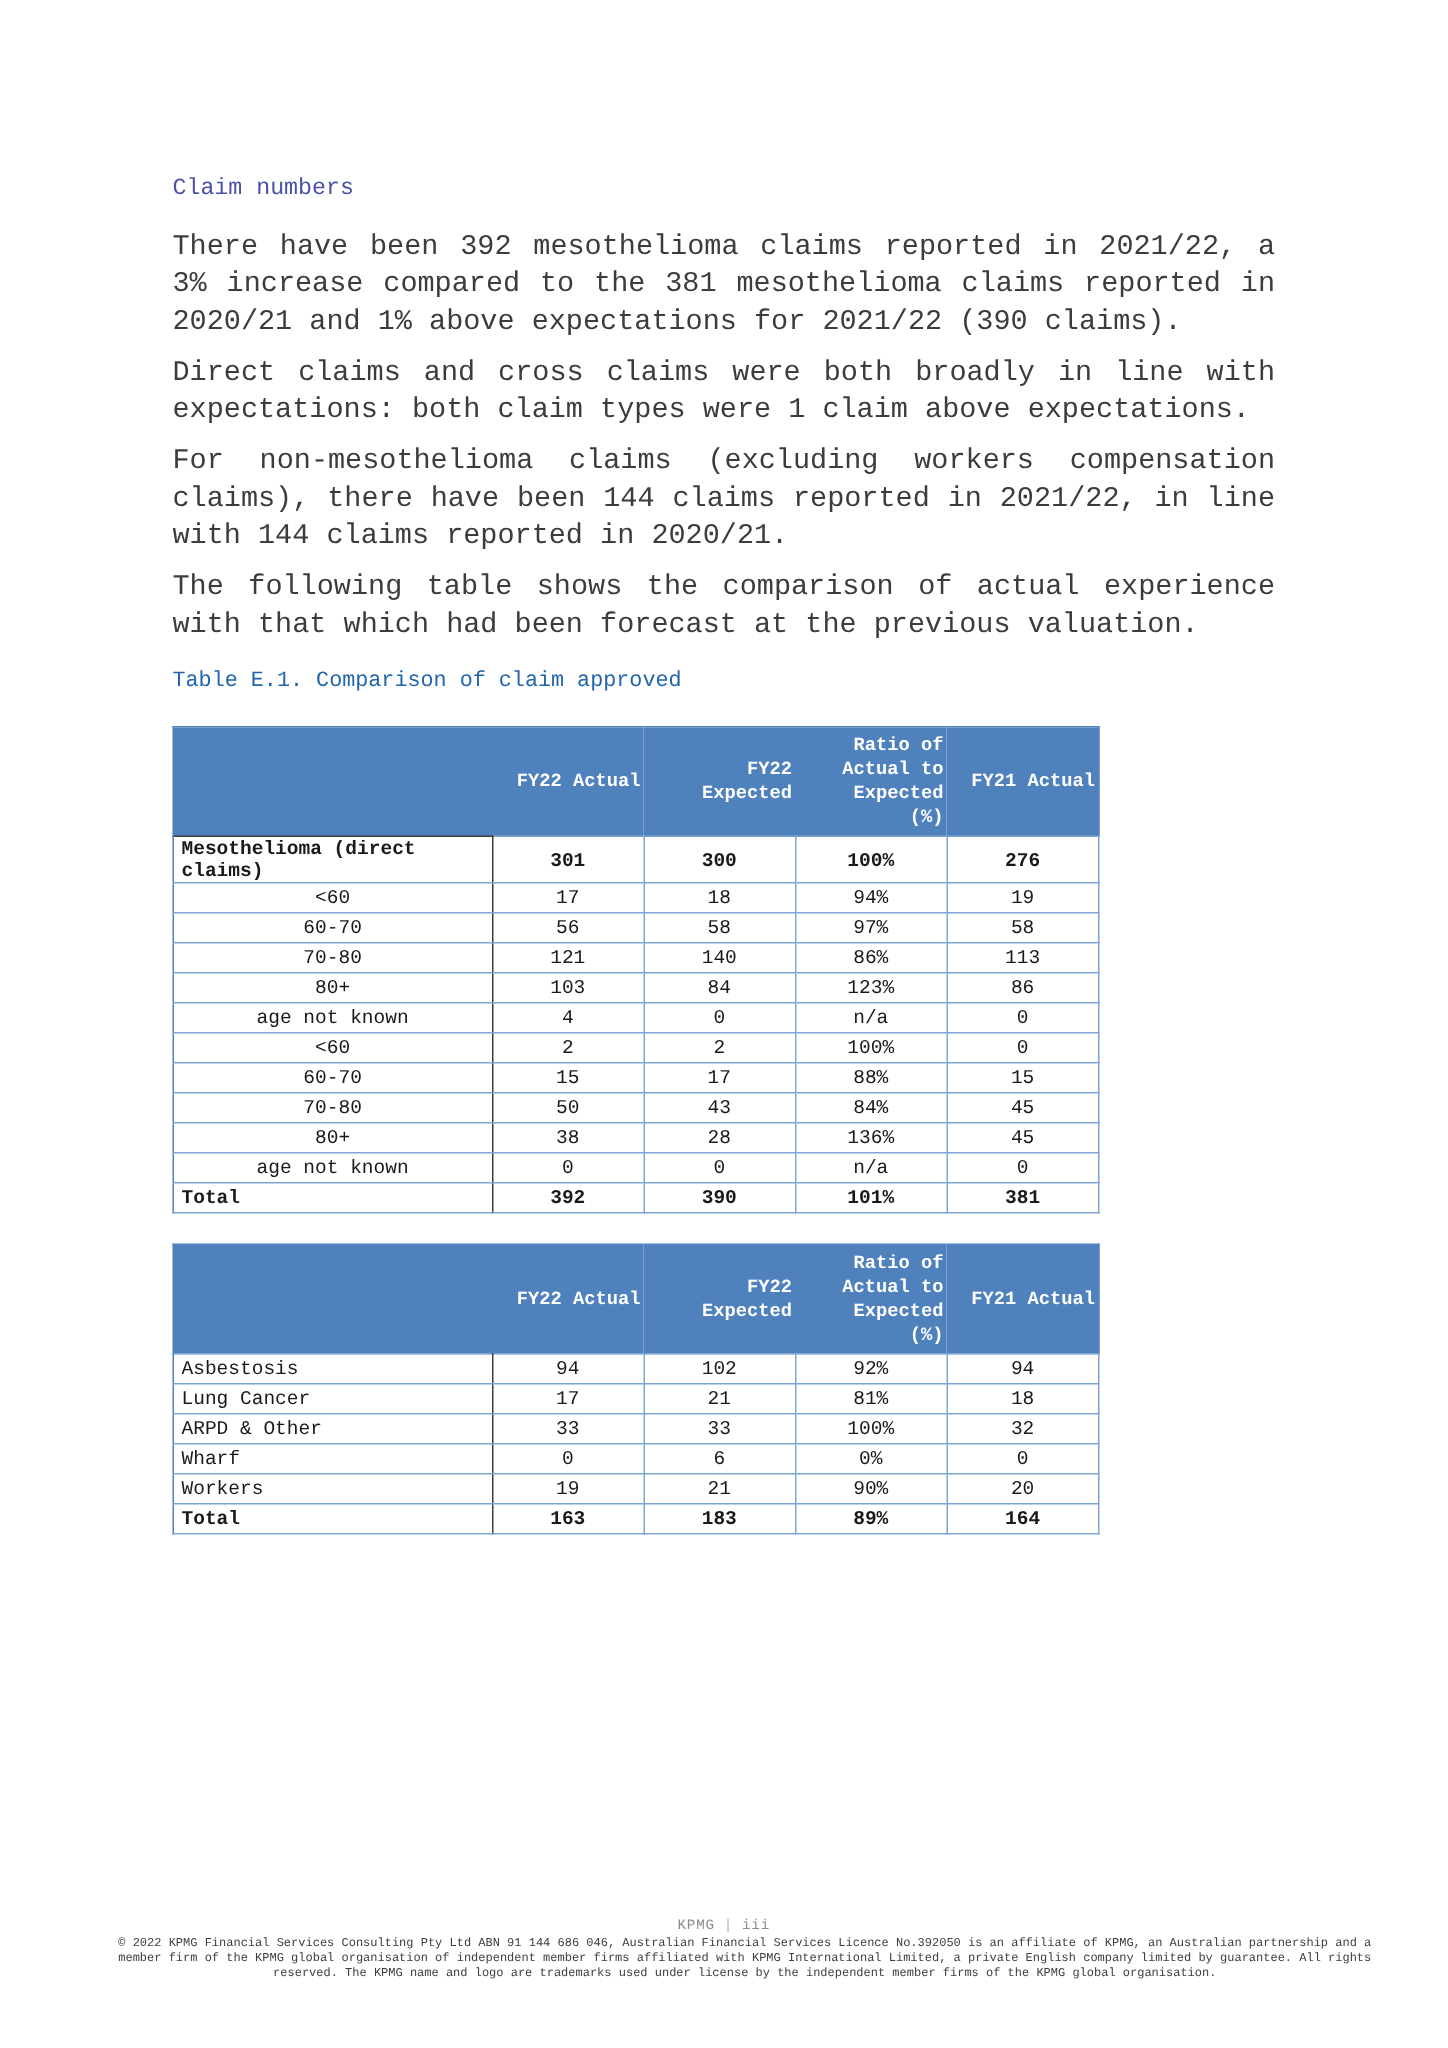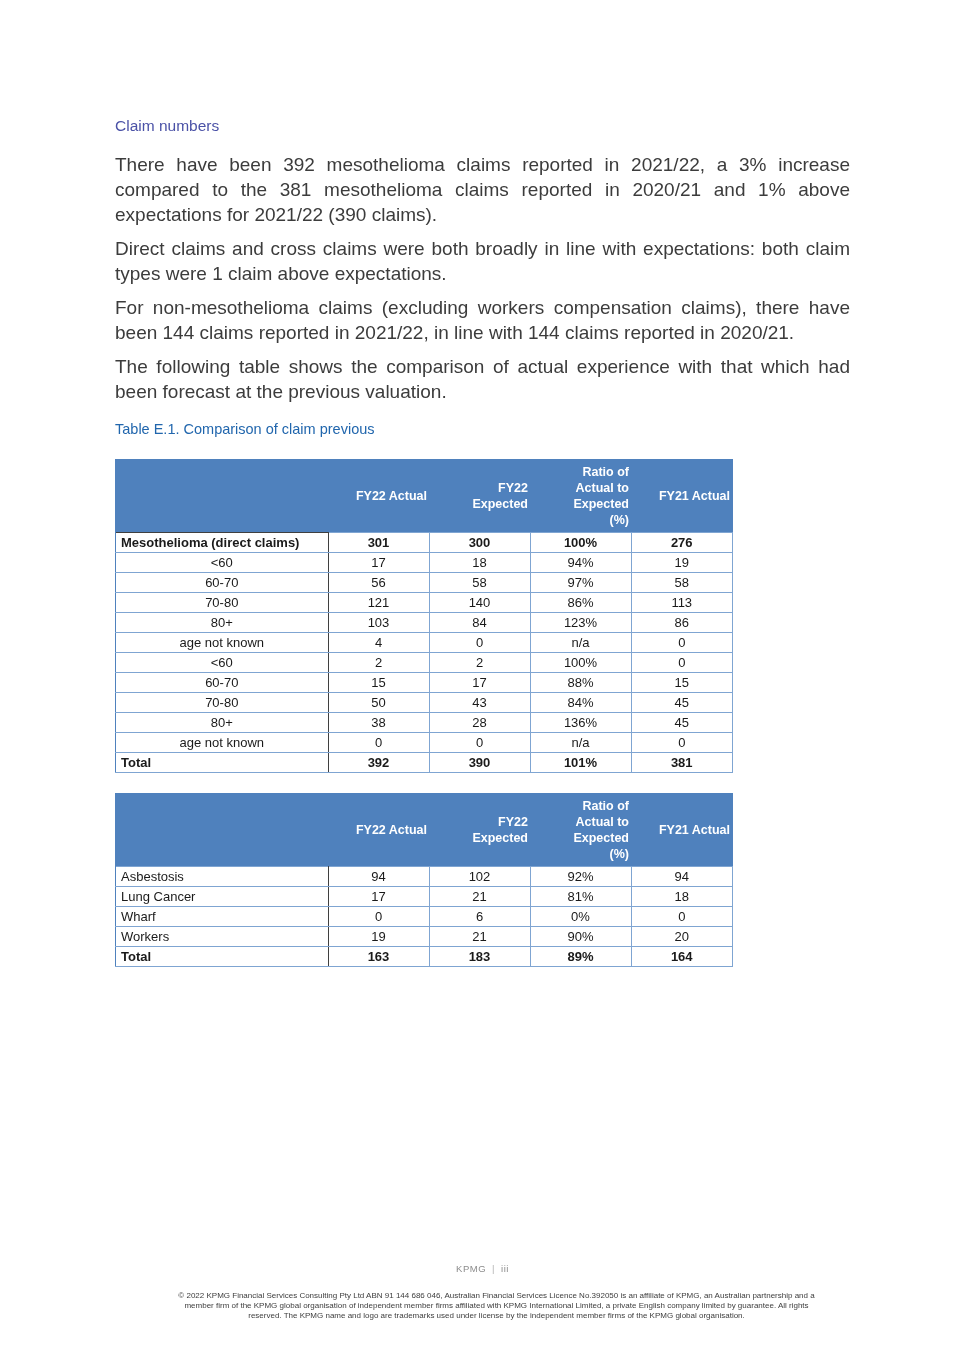--- a/index.html
+++ b/index.html
@@ -1,21 +1,21 @@
 <!DOCTYPE html>
 <html style="--c-heading: #4b52a7; --c-caption: #2166ad; --c-th-bg: #4f81bd; --c-th-text: #ffffff; --c-outer: #4f81bd; --c-inner: #7fa5d2; --c-label-div: #3f3f3f; --c-body: #3c3c3c; --c-footer-gray: #8c8c8c;"><head>
 <meta charset="utf-8">
 <style>
   html, body { margin: 0; padding: 0; background: #ffffff; }
   .page {
     position: relative;
     width: 965px;
     height: 1365px;
     background: #ffffff;
-    font-family: Liberation Sans, sans-serif;
+    font-family: Liberation Mono, monospace;
     overflow: hidden;
   }
   .content { padding: 116px 115px 0 115px; }
 
   .h-section {
     font-size: 15.5px;
     line-height: 19px;
     color: var(--c-heading, #4b52a7);
     margin: 0 0 17px 0;
     font-weight: normal;
@@ -78,21 +78,21 @@
 
   .footer {
     position: absolute;
     left: 0; right: 0;
     bottom: 44px;
     text-align: center;
   }
   .pagenum {
     font-size: 9.5px;
     color: var(--c-footer-gray, #8c8c8c);
-    margin-bottom: 17px;
+    margin-bottom: 2px;
     letter-spacing: 0.5px;
   }
   .pagenum .sep { margin: 0 6px; color: #b4b4b4; }
   .footnote {
     font-size: 8px;
     line-height: 10px;
     color: #3d3d3d;
     padding-left: 28px;
   }
   .liability {
@@ -107,21 +107,21 @@
 <div class="page">
   <div class="content">
 
     <div class="h-section">Claim numbers</div>
 
     <p class="body">There have been 392 mesothelioma claims reported in 2021/22, a 3% increase compared to the 381 mesothelioma claims reported in 2020/21 and 1% above expectations for 2021/22 (390 claims).</p>
     <p class="body">Direct claims and cross claims were both broadly in line with expectations: both claim types were 1 claim above expectations.</p>
     <p class="body">For non-mesothelioma claims (excluding workers compensation claims), there have been 144 claims reported in 2021/22, in line with 144 claims reported in 2020/21.</p>
     <p class="body">The following table shows the comparison of actual experience with that which had been forecast at the previous valuation.</p>
 
-    <div class="caption">Table E.1. Comparison of claim previous</div>
+    <div class="caption">Table E.1. Comparison of claim approved</div>
 
     <table id="table-0" class="claims-table">
         <thead>
           <tr>
             <th class="col-label"></th>
             <th class="col-num">FY22 Actual</th>
             <th class="col-num">FY22
 Expected</th>
             <th class="col-num">Ratio of
 Actual to
@@ -239,20 +239,27 @@
             <td class="num">102</td>
             <td class="num">92%</td>
             <td class="num">94</td>
           </tr>
           <tr>
             <td class="lbl l">Lung Cancer</td>
             <td class="num">17</td>
             <td class="num">21</td>
             <td class="num">81%</td>
             <td class="num">18</td>
+          </tr>
+          <tr>
+            <td class="lbl l">ARPD &amp; Other</td>
+            <td class="num">33</td>
+            <td class="num">33</td>
+            <td class="num">100%</td>
+            <td class="num">32</td>
           </tr>
           <tr>
             <td class="lbl l">Wharf</td>
             <td class="num">0</td>
             <td class="num">6</td>
             <td class="num">0%</td>
             <td class="num">0</td>
           </tr>
           <tr>
             <td class="lbl l">Workers</td>

